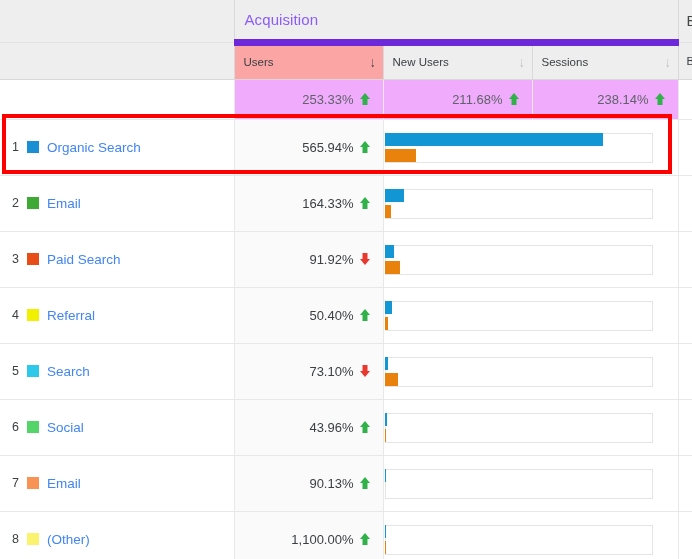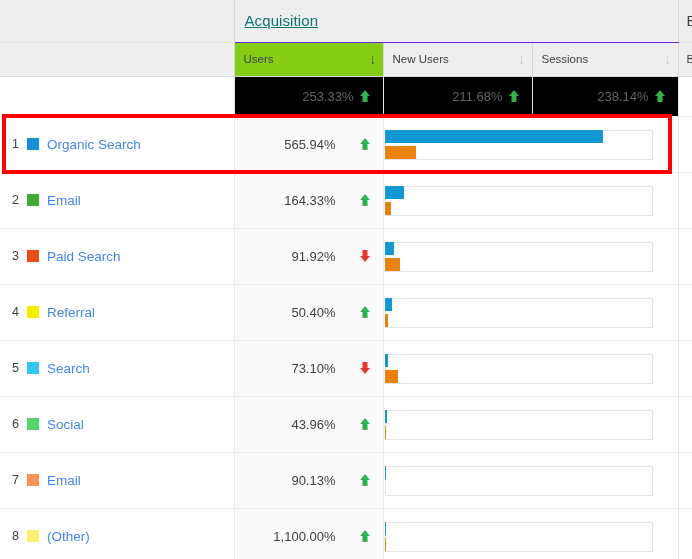--- a/index.html
+++ b/index.html
@@ -44,47 +44,46 @@
 
   
   .grp-row { height: 42px; }
   .grp-blank {
     background: #eeeeee;
     border-bottom: 1px solid #e3e3e3;
   }
   .grp-cell {
     background: #eeeeee;
     border-left: 1px solid #d8d8d8;
-    border-bottom: 1px solid #6d28d9;
+    border-bottom: 7px solid #6d28d9;
     padding-left: 10px !important;
-    color: #0f766e;
+    color: #8b5cf6;
     font-size: 15px;
     letter-spacing: .1px;
     white-space: nowrap;
     overflow: hidden;
-    text-decoration: underline;
   }
 
   
   .hdr-row { height: 33px; }
   .hdr-blank {
     background: #eeeeee;
     border-bottom: 1px solid #d8d8d8;
   }
   .hdr-cell {
     background: #eeeeee;
     border-left: 1px solid #d8d8d8;
     border-bottom: 1px solid #d8d8d8;
     color: #3c4043;
     font-size: 11.5px;
     font-weight: bold;
     white-space: nowrap;
     overflow: hidden;
   }
-  .hdr-cell.sorted { background: #84cc16; }
+  .hdr-cell.sorted { background: #fca5a5; }
   .hdr-inner {
     display: flex;
     align-items: center;
     justify-content: space-between;
     padding: 0 7px 0 9px;
     height: 33px;
   }
   .sort-arrow {
     font-size: 11px;
     line-height: 1;
@@ -93,21 +92,21 @@
   }
   .sort-arrow.active { color: #3c4043; }
 
   
   .tot-row { height: 39px; }
   .tot-blank {
     background: #ffffff;
     border-bottom: 1px solid #e8e8e8;
   }
   .tot-cell {
-    background: #000000;
+    background: #f0abfc;
     border-left: 1px solid #e8e8e8;
     border-bottom: 1px solid #e8e8e8;
     color: #5f6368;
     font-size: 13px;
   }
   .tot-inner {
     display: flex;
     align-items: center;
     justify-content: flex-end;
     padding-right: 12px;
@@ -153,21 +152,21 @@
     border-bottom: 1px solid #e8e8e8;
     color: #3c4043;
     font-size: 13px;
   }
   .val-inner {
     display: flex;
     align-items: center;
     justify-content: flex-end;
     padding-right: 12px;
     height: 55px;
-    gap: 24px;
+    gap: 6px;
   }
   .pct { white-space: nowrap; }
 
   
   .delta {
     position: relative;
     width: 11px;
     height: 12px;
     flex: 0 0 11px;
   }

